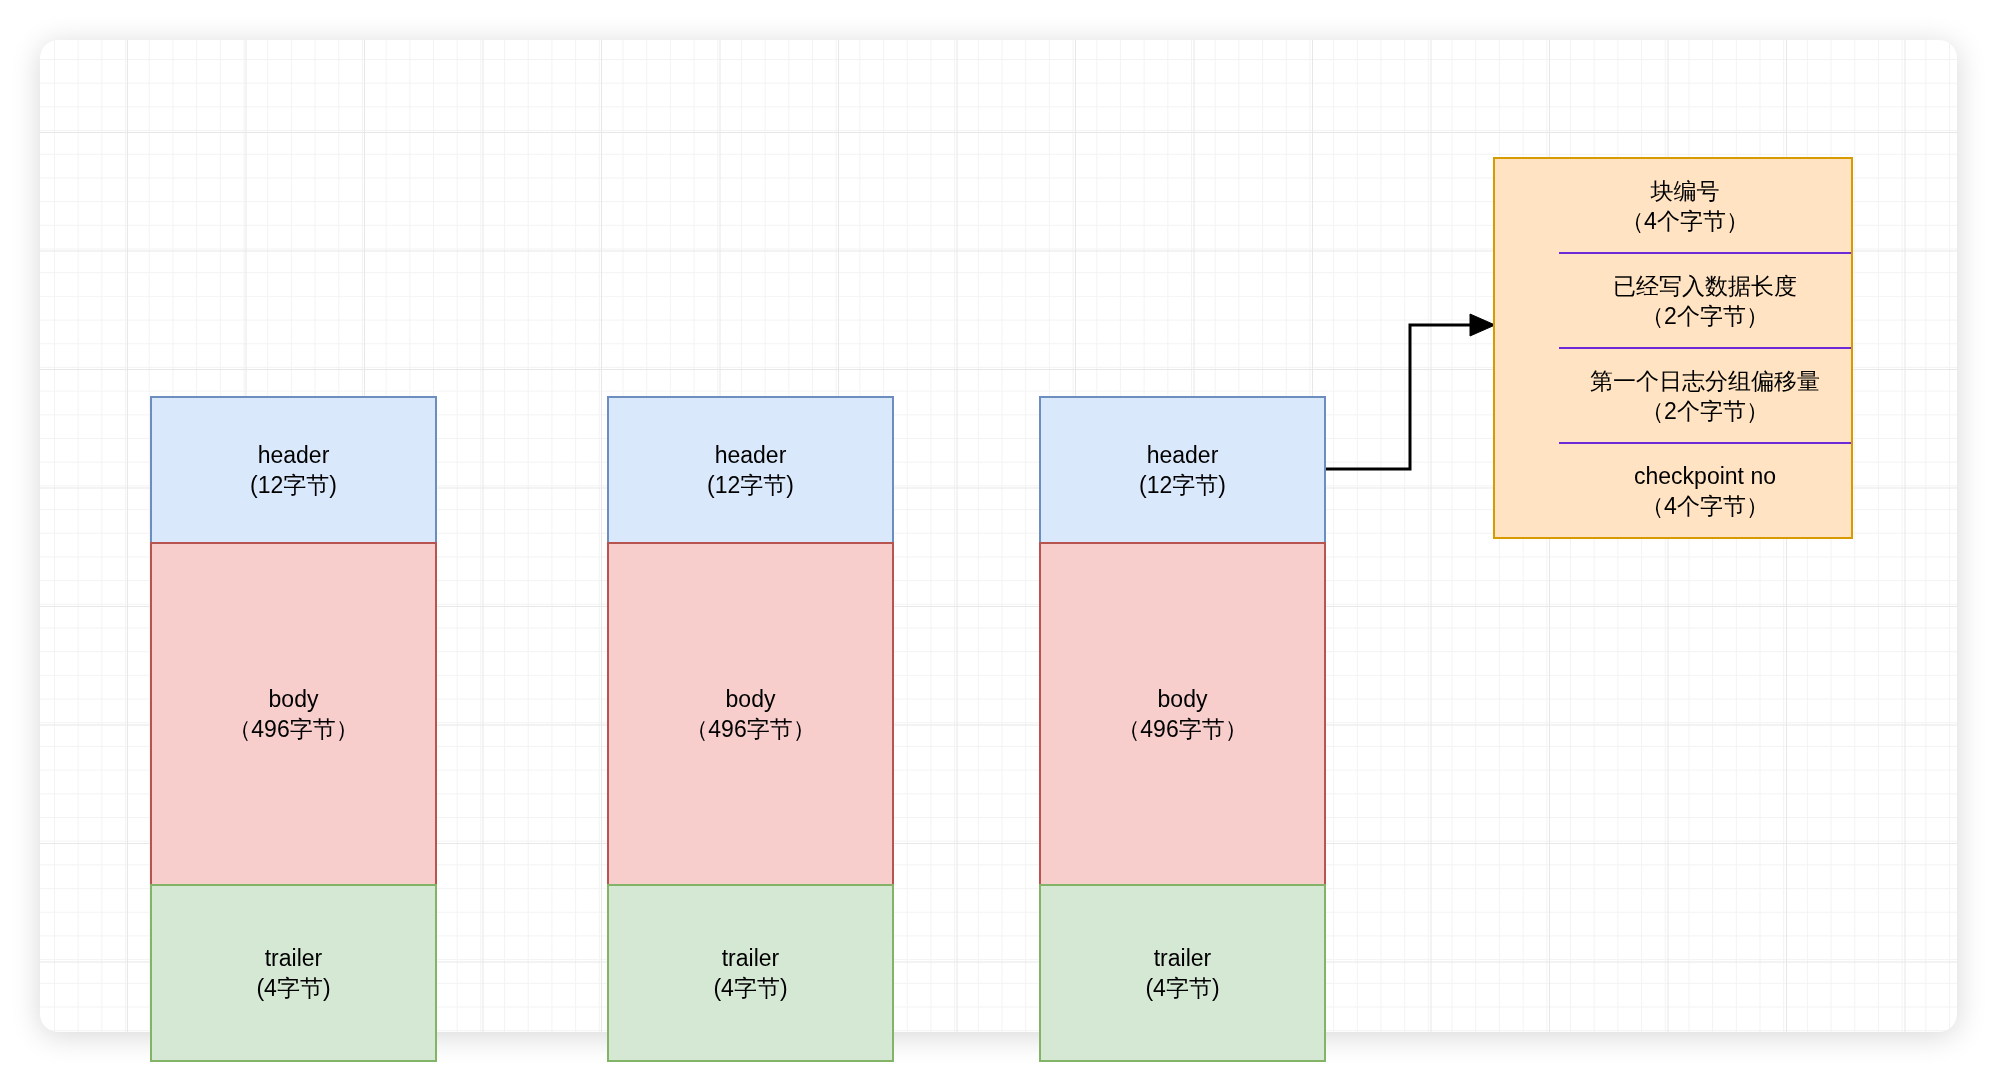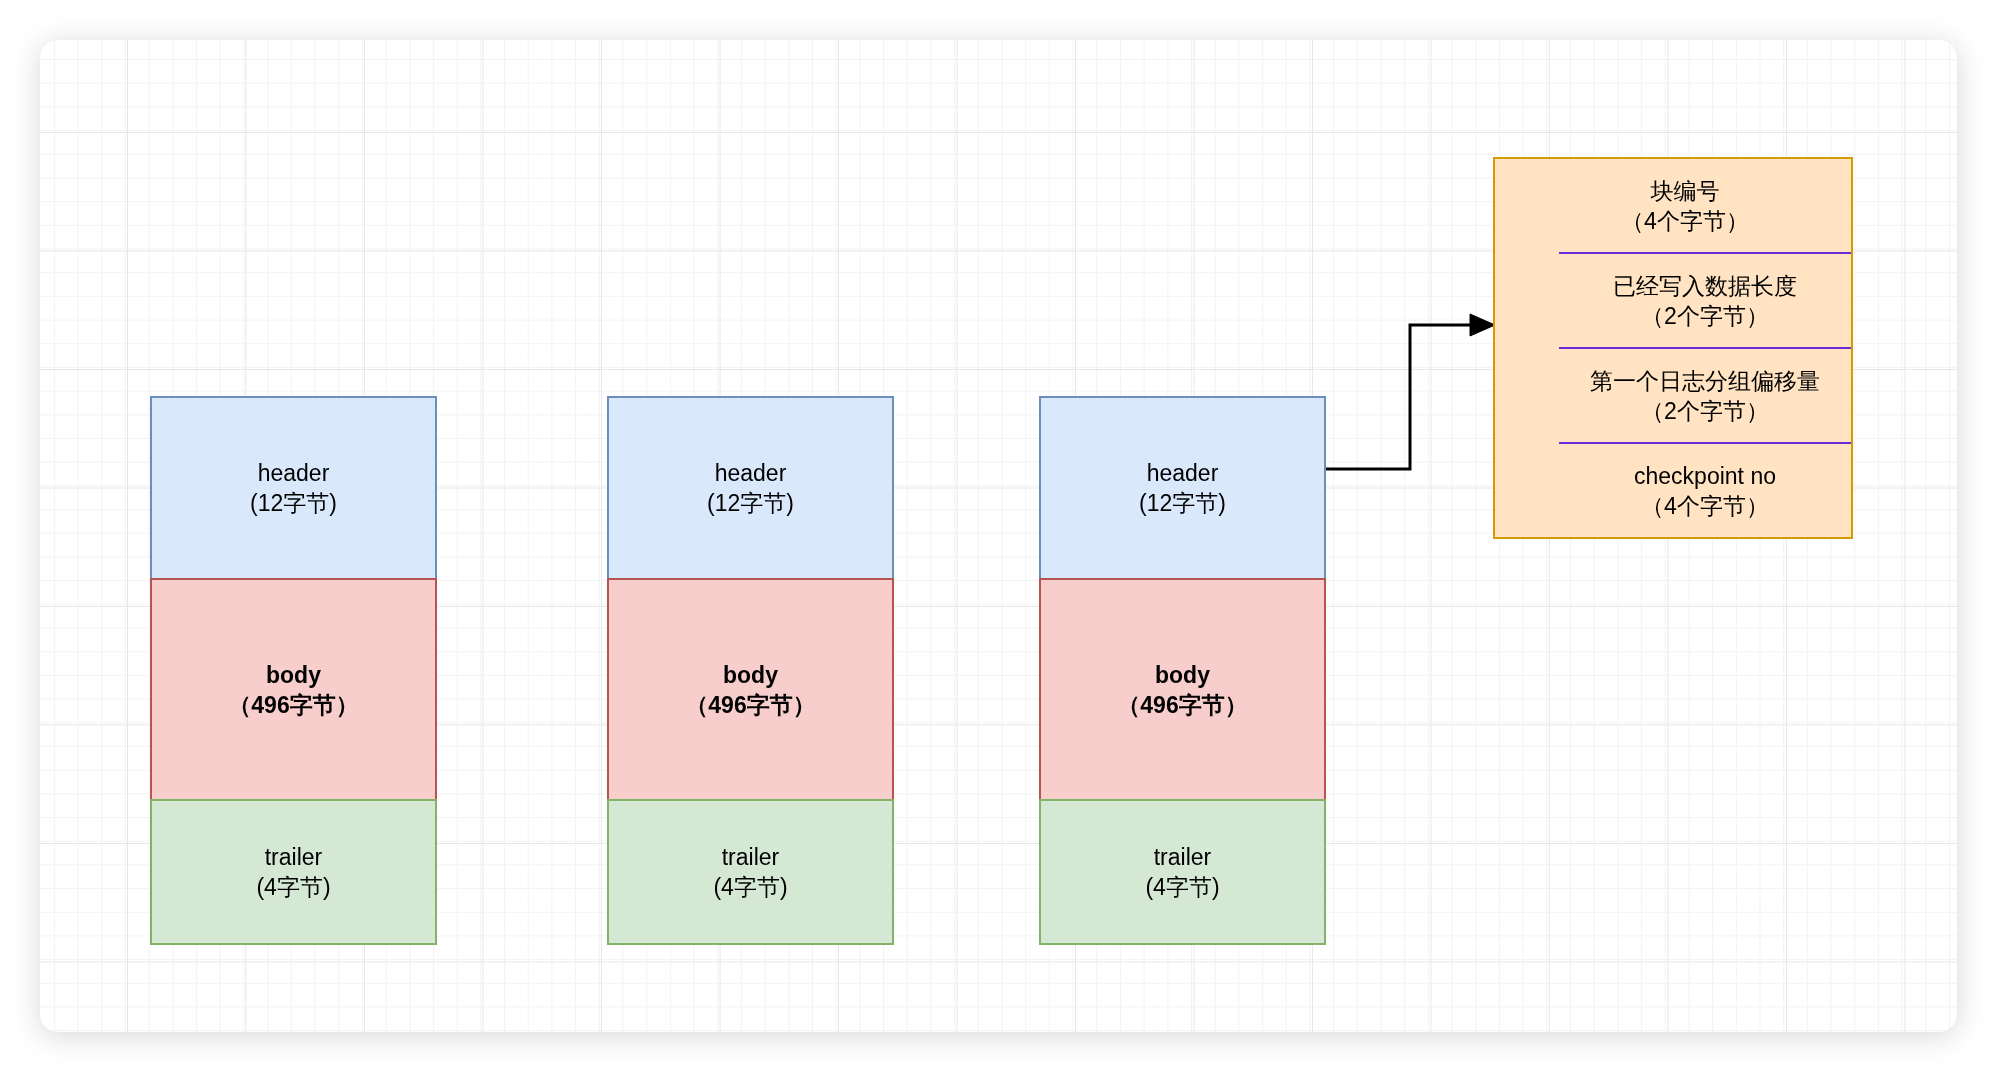--- a/index.html
+++ b/index.html
@@ -39,23 +39,23 @@
   .block-3 { left:999px; }
   .seg {
     width:287px;
     display:flex; flex-direction:column;
     justify-content:center; align-items:center;
     text-align:center;
     font-size:23px; line-height:30px;
     border:2px solid;
   }
   .seg + .seg { margin-top:-2px; }
-  .seg-header { height:184px; background:#dae8fc; border-color:#6c8ebf; }
-  .seg-body   { height:223px; background:#f8cecc; border-color:#b85450;font-weight:bold; }
-  .seg-trailer{ height:146px; background:#d5e8d4; border-color:#82b366; }
+  .seg-header { height:148px; background:#dae8fc; border-color:#6c8ebf; }
+  .seg-body   { height:344px; background:#f8cecc; border-color:#b85450; }
+  .seg-trailer{ height:178px; background:#d5e8d4; border-color:#82b366; }
   .struct {
     position:absolute;
     left:1453px; top:117px;
     width:360px; height:382px;
     background:#ffe3c2;
     border:2px solid #d79b00;
     display:flex; flex-direction:column;padding-left:24px;
   }
   .struct-row {
     flex:1;

